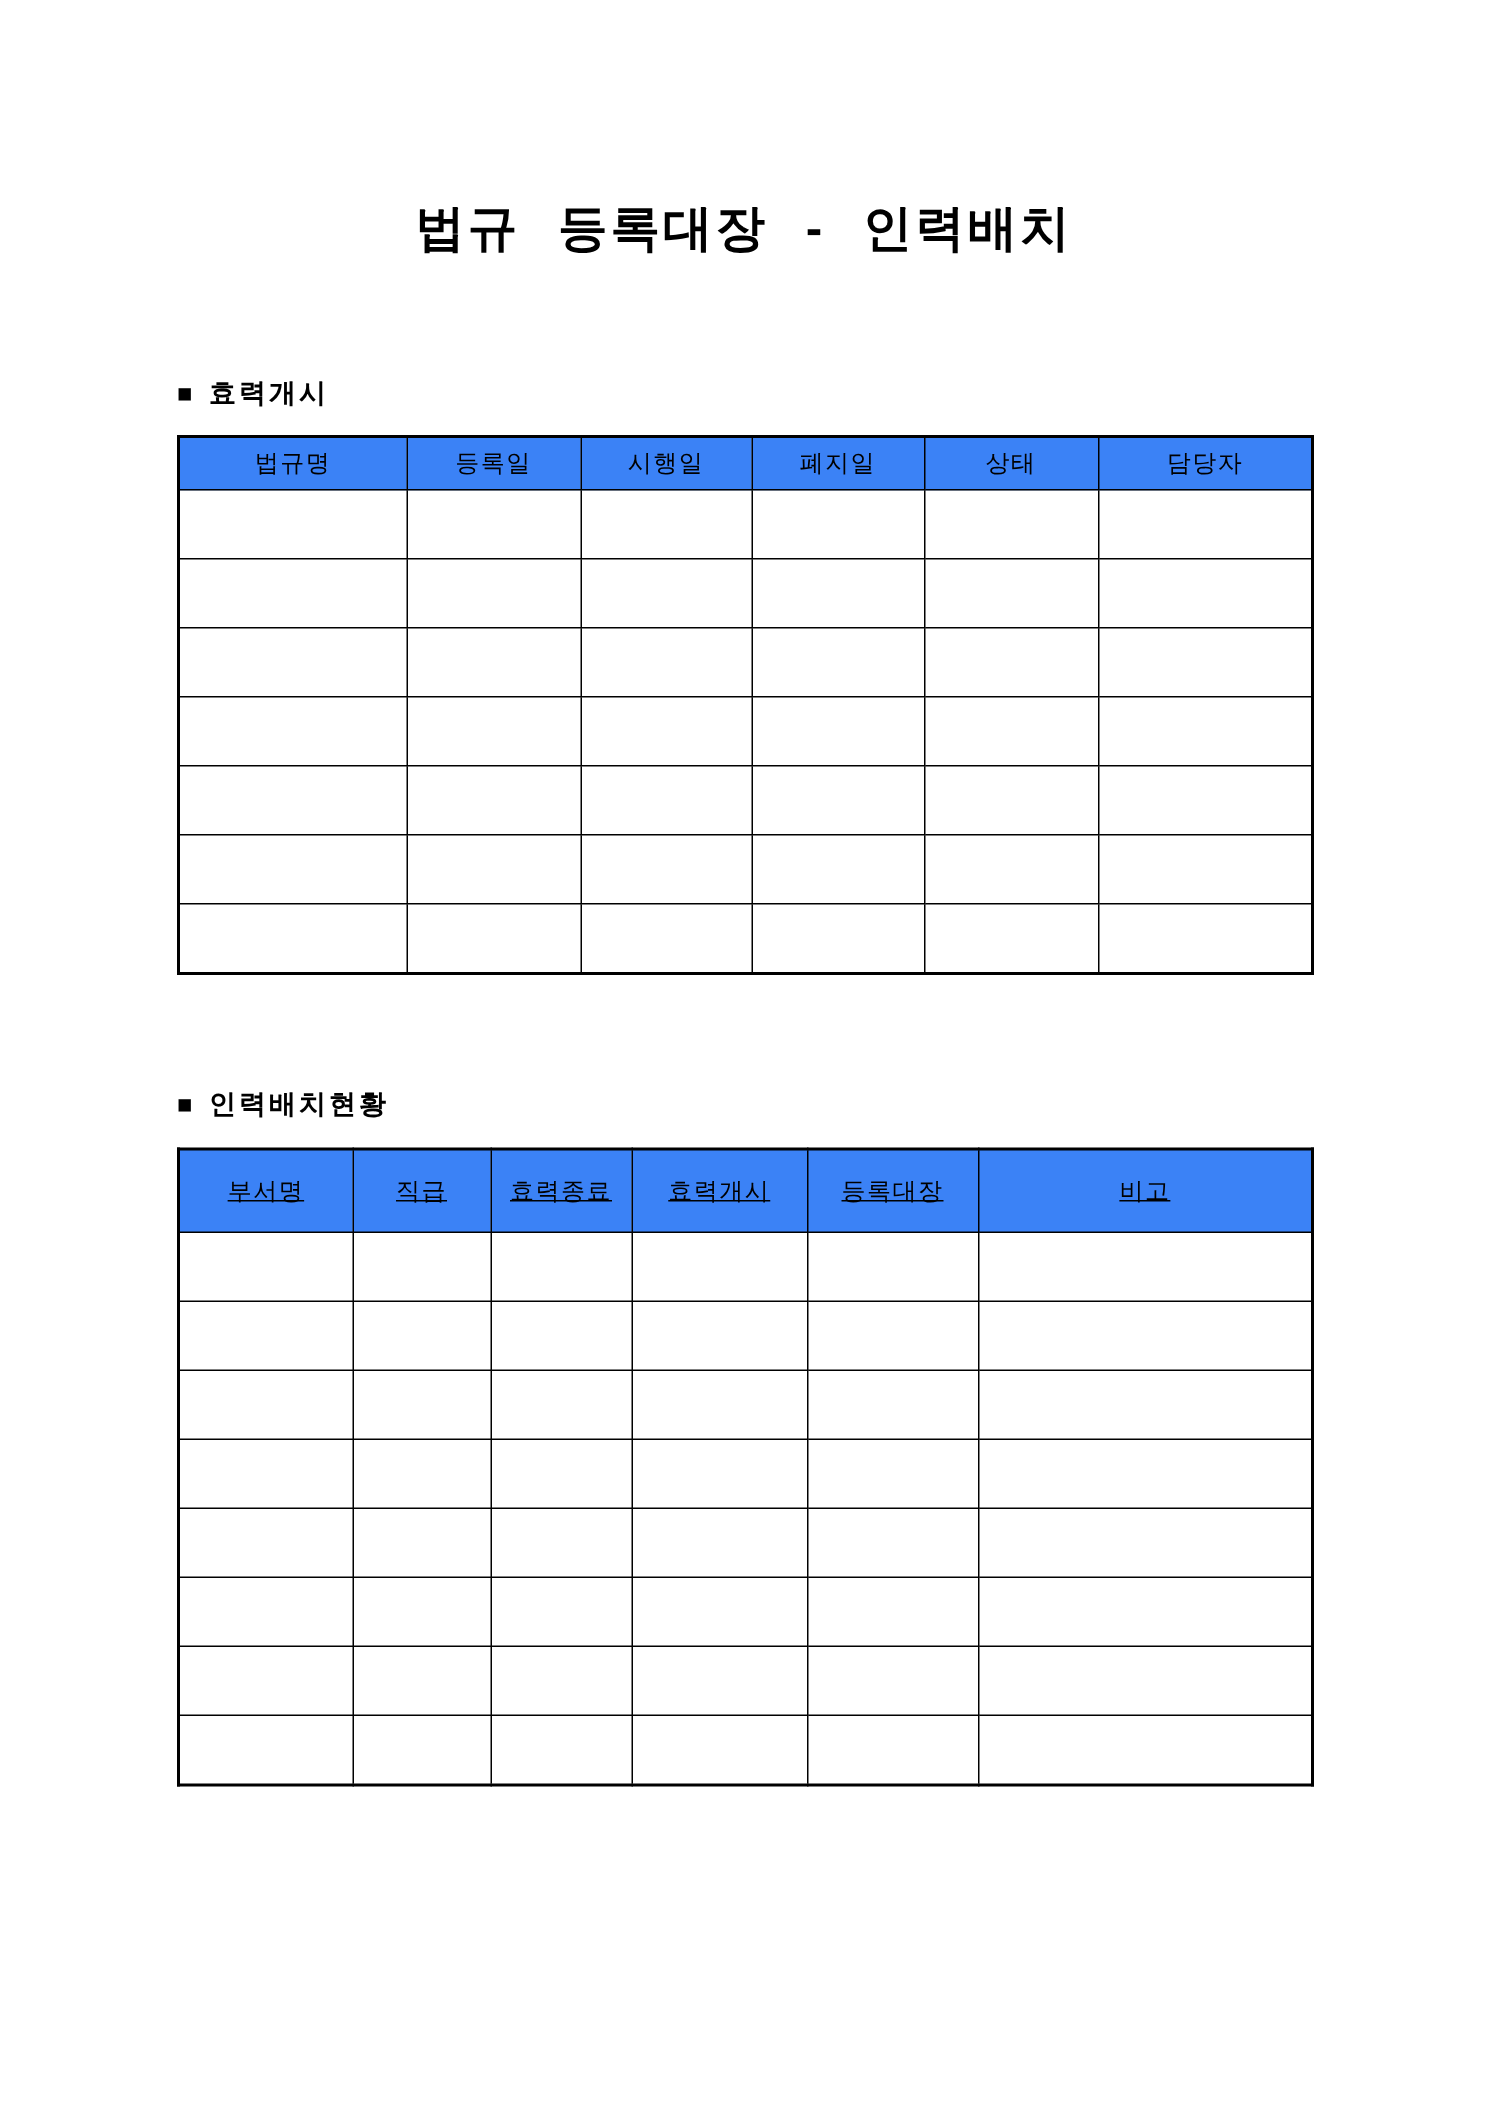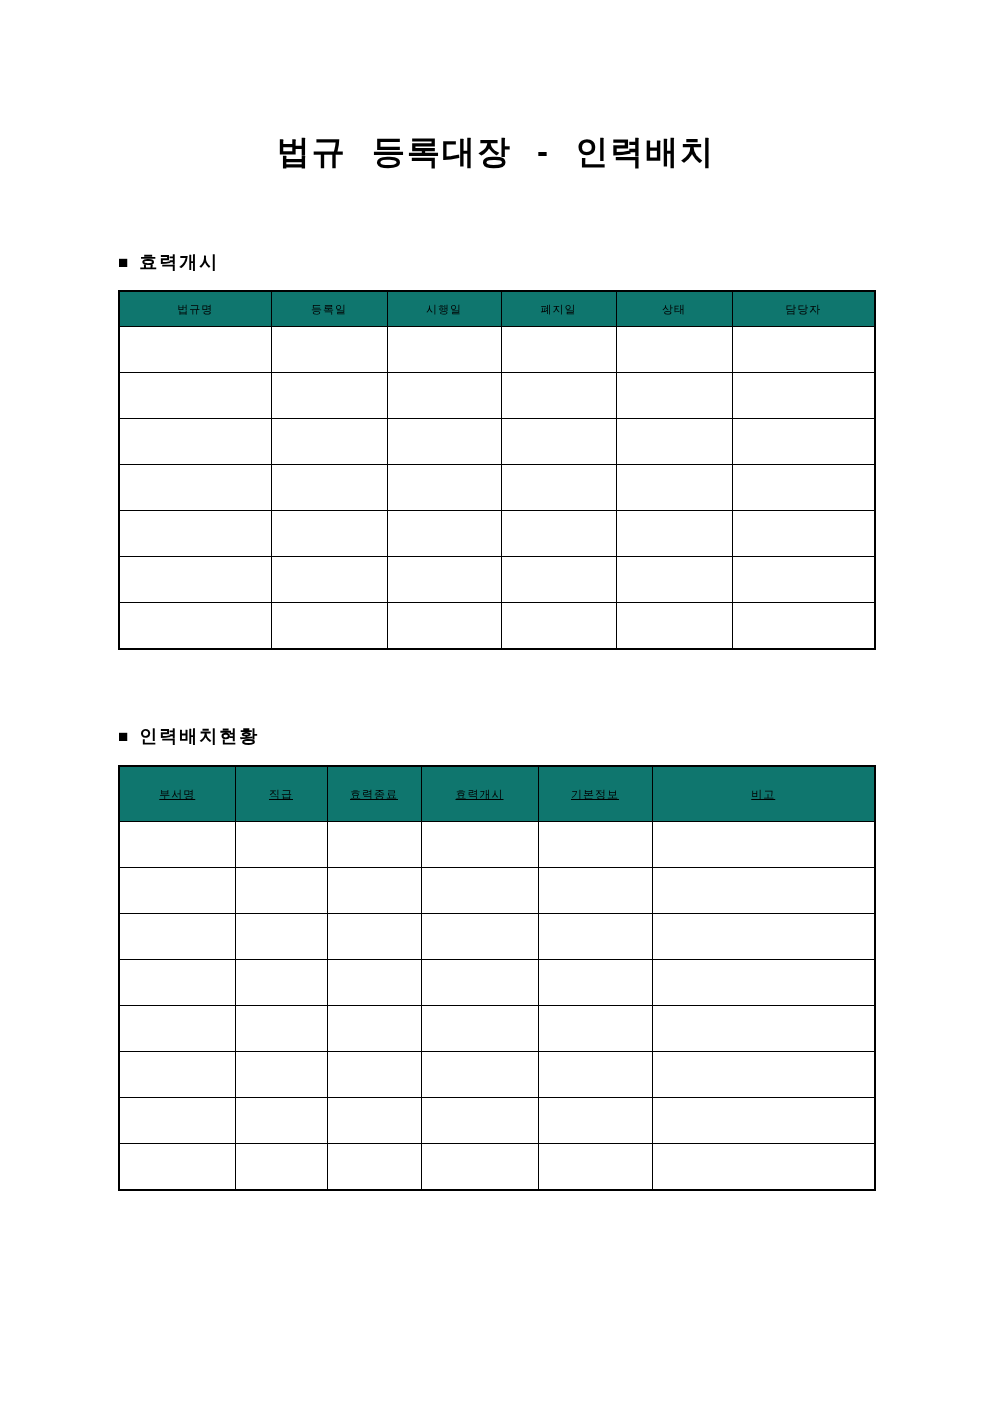--- a/index.html
+++ b/index.html
@@ -53,24 +53,24 @@
     position: absolute;
     left: 118px;
     width: 756px;
     table-layout: fixed;
     border-collapse: collapse;
     border: 2px solid #000000;
   }
   #table1 { top: 290px; }
   #table2 { top: 765px; text-decoration: underline; }
   .grid th {
-    background: #0f766e;
+    background: #3b82f6;
     border: 1px solid #000000;
     font-weight: 400;
-    font-size: 11px;
+    font-size: 16px;
     letter-spacing: 1px;
     text-align: center;
     vertical-align: middle;
     padding: 0;
   }
   .grid td {
     border: 1px solid #000000;
     background: #ffffff;
     padding: 0;
   }
@@ -182,21 +182,21 @@
       <col style="width:117px">
       <col style="width:114px">
       <col style="width:223px">
     </colgroup>
     <thead>
       <tr>
         <th>부서명</th>
         <th>직급</th>
         <th>효력종료</th>
         <th>효력개시</th>
-        <th>기본정보</th>
+        <th>등록대장</th>
         <th>비고</th>
       </tr>
     </thead>
     <tbody>
         <tr>
           <td></td>
           <td></td>
           <td></td>
           <td></td>
           <td></td>

